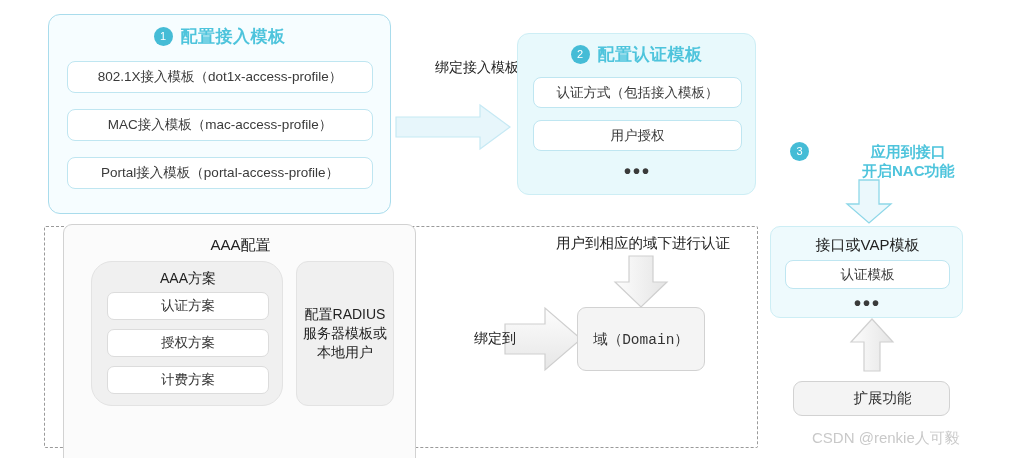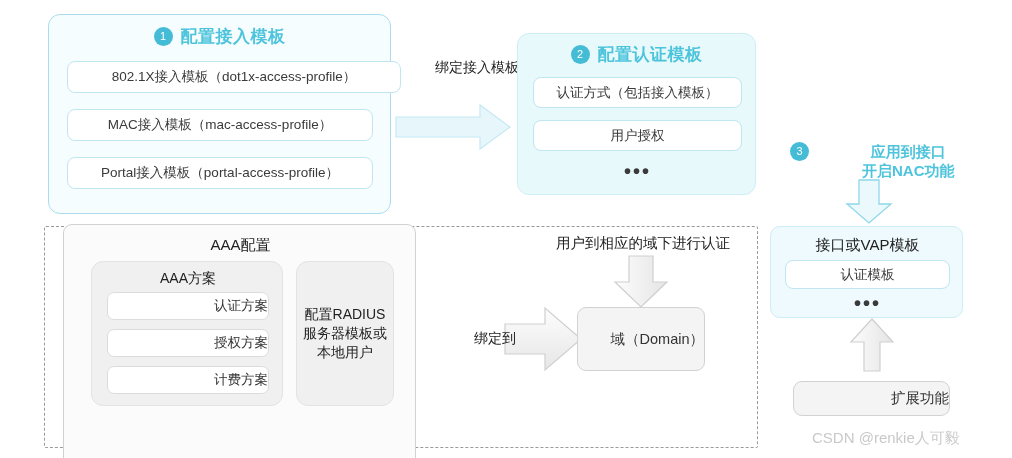--- a/index.html
+++ b/index.html
@@ -61,22 +61,22 @@
   .gbox{
     border:1px solid #d2d2d2;border-radius:9px;background:#fbfbfb;
   }
   .gbox-soft{
     border:1px solid #e3e3e3;border-radius:12px;background:#f0f0f0;
   }
   .gbox-white{
     border:1px solid #dcdcdc;border-radius:7px;background:#ffffff;
   }
   .gtext{
-    display:flex;align-items:center;justify-content:flex-end;text-align:center;
-    font-size:13.5px;color:#333333;
+    display:flex;align-items:center;justify-content:center;text-align:center;
+    font-size:13.5px;color:#333333;font-family:Liberation Mono, monospace;
   }
   .dashed-area{
     border:1px dashed #9a9a9a;border-radius:2px;background:transparent;
   }
 
   .label-txt{
     font-size:14px;color:#222222;text-align:center;line-height:19px;
     white-space:nowrap;
   }
   .watermark{
@@ -86,21 +86,21 @@
 </style>
 </head>
 <body>
 
 <div class="abs panel-blue" style="left:48px;top:14px;width:343px;height:200px;">
   <div class="step-head" style="margin-top:10px;">
     <div class="badge">1</div>
     <div class="step-title">配置接入模板</div>
   </div>
 
-  <div class="abs pill" style="left:18px;top:46px;width:334px;height:32px;">
+  <div class="abs pill" style="left:18px;top:46px;width:306px;height:32px;">
     <span>802.1X接入模板（dot1x-access-profile）</span>
   </div>
   <div class="abs pill" style="left:18px;top:94px;width:306px;height:32px;">
     <span>MAC接入模板（mac-access-profile）</span>
   </div>
   <div class="abs pill" style="left:18px;top:142px;width:306px;height:32px;">
     <span>Portal接入模板（portal-access-profile）</span>
   </div>
 </div>
 
@@ -147,21 +147,21 @@
     <span>认证模板</span>
   </div>
   <div class="abs dots" style="left:14px;top:66px;width:165px;">•••</div>
 </div>
 
 <div class="abs dashed-area" style="left:44px;top:226px;width:714px;height:222px;"></div>
 
 <div class="abs gbox" style="left:63px;top:224px;width:353px;height:243px;">
   <div class="abs label-txt" style="left:0;top:10px;width:353px;font-size:15px;">AAA配置</div>
 
-  <div class="abs gbox-soft" style="left:27px;top:36px;width:192px;height:145px;">
+  <div class="abs gbox-soft" style="left:27px;top:36px;width:192px;height:145px;border-radius:21px;">
     <div class="abs label-txt" style="left:0;top:7px;width:192px;">AAA方案</div>
     <div class="abs gbox-white gtext" style="left:15px;top:30px;width:162px;height:28px;">
       <span>认证方案</span>
     </div>
     <div class="abs gbox-white gtext" style="left:15px;top:67px;width:162px;height:28px;">
       <span>授权方案</span>
     </div>
     <div class="abs gbox-white gtext" style="left:15px;top:104px;width:162px;height:28px;">
       <span>计费方案</span>
     </div>

